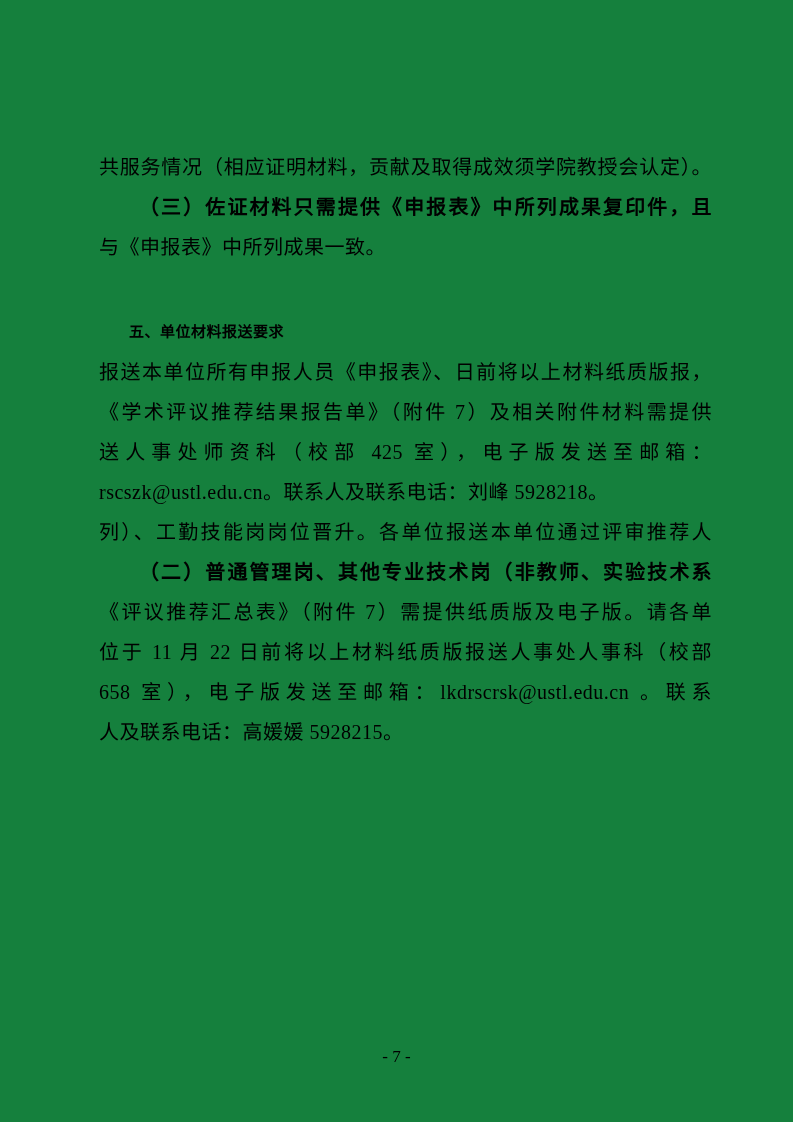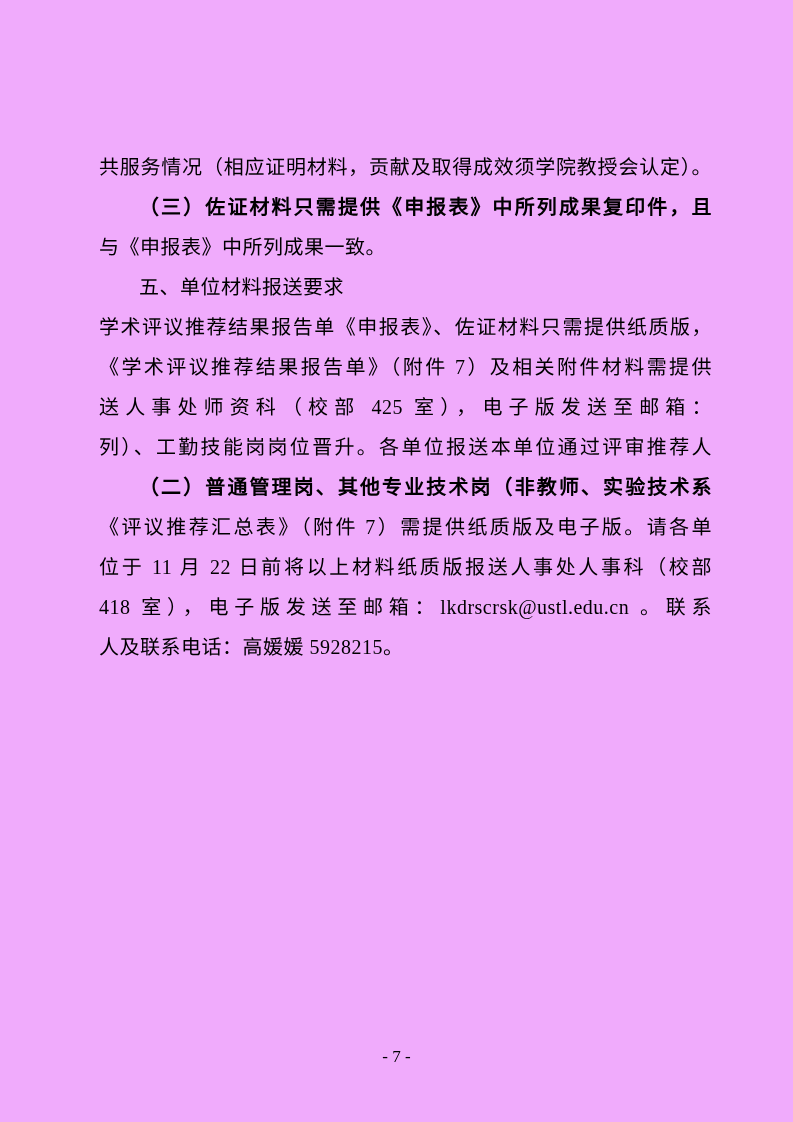--- a/index.html
+++ b/index.html
@@ -4,21 +4,21 @@
 <style>
   html, body {
     margin: 0;
     padding: 0;
     background: #ffffff;
   }
   .page {
     position: relative;
     width: 793px;
     height: 1122px;
-    background: #f0abfc;
+    background: #15803d;
     color: #000000;
     font-family: "Liberation Serif", "DejaVu Serif", serif;
     overflow: hidden;
   }
   .text-block {
     position: absolute;
     left: 99px;
     top: 147px;
     width: 613px;
   }
@@ -37,22 +37,23 @@
   .line.para-end {
     text-align: right;
     text-align-last: left;
   }
   .line.indent {
     text-indent: 2em;
     font-weight: bold;
   }
   .line.heading {
     font-family: "Liberation Sans", "DejaVu Sans", sans-serif;
-    font-weight: normal;
-    font-size: 20px;
+    font-weight: bold;
+    font-size: 15px;
+    margin-top: 45px;
   }
   .page-footer {
     position: absolute;
     top: 1046px;
     left: 0;
     width: 100%;
     text-align: center;
     font-size: 17px;
     line-height: 22px;
     color: #000000;
@@ -61,24 +62,25 @@
 </style>
 </head>
 <body>
 
 <div class="page">
   <div class="text-block">
       <div class="line body justified">共服务情况（相应证明材料，贡献及取得成效须学院教授会认定）。</div>
       <div class="line body indent justified">（三）佐证材料只需提供《申报表》中所列成果复印件，且</div>
       <div class="line body para-end">与《申报表》中所列成果一致。</div>
       <div class="line heading indent para-end">五、单位材料报送要求</div>
-      <div class="line body justified">学术评议推荐结果报告单《申报表》、佐证材料只需提供纸质版，</div>
+      <div class="line body justified">报送本单位所有申报人员《申报表》、日前将以上材料纸质版报，</div>
       <div class="line body justified">《学术评议推荐结果报告单》（附件 7）及相关附件材料需提供</div>
       <div class="line body justified">送人事处师资科（校部 425 室），电子版发送至邮箱：</div>
+      <div class="line body para-end">rscszk@ustl.edu.cn。联系人及联系电话：刘峰 5928218。</div>
       <div class="line body justified">列）、工勤技能岗岗位晋升。各单位报送本单位通过评审推荐人</div>
       <div class="line body indent justified">（二）普通管理岗、其他专业技术岗（非教师、实验技术系</div>
       <div class="line body justified">《评议推荐汇总表》（附件 7）需提供纸质版及电子版。请各单</div>
       <div class="line body justified">位于 11 月 22 日前将以上材料纸质版报送人事处人事科（校部</div>
-      <div class="line body justified">418 室），电子版发送至邮箱：lkdrscrsk@ustl.edu.cn 。联系</div>
+      <div class="line body justified">658 室），电子版发送至邮箱：lkdrscrsk@ustl.edu.cn 。联系</div>
       <div class="line body para-end">人及联系电话：高媛媛 5928215。</div>
     </div>
   <div class="page-footer">- 7 -</div>
 </div>
 
 </body></html>

